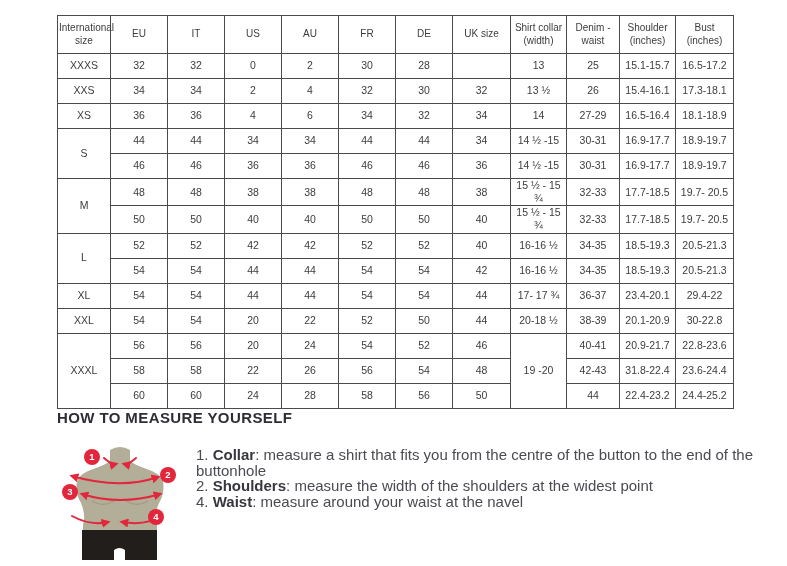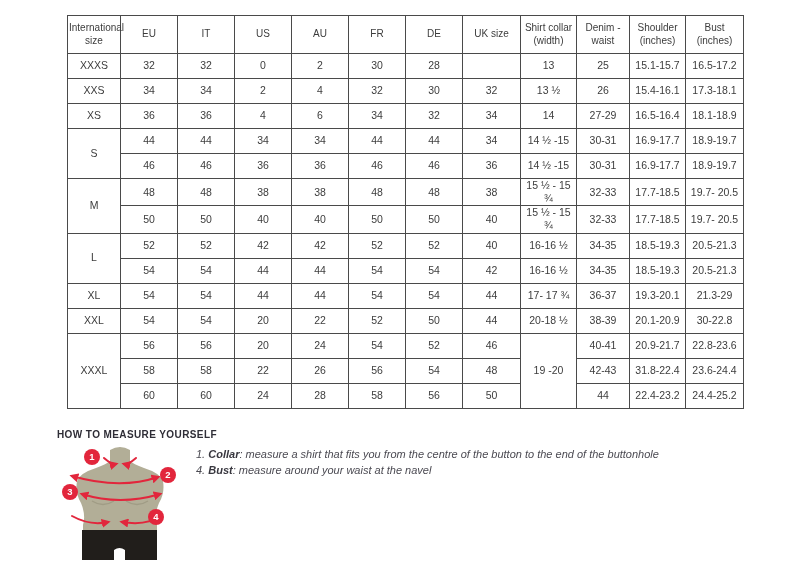--- a/index.html
+++ b/index.html
@@ -2,36 +2,36 @@
 <html><head>
 <meta charset="utf-8">
 <style>
   html,body{margin:0;padding:0;}
   body{
     width:787px;height:566px;position:relative;background:#ffffff;
     font-family:"Liberation Sans",sans-serif;color:#3c3c3c;overflow:hidden;
   }
   table.size-table{
     position:absolute;left:57px;top:15px;width:676px;
-    border-collapse:collapse;table-layout:fixed;margin-left:10px;
+    border-collapse:collapse;table-layout:fixed;
   }
   table.size-table th,table.size-table td{
     border:1px solid #4a4a4a;text-align:center;vertical-align:middle;
     padding:0 1px;line-height:1.25;color:#3c3c3c;
   }
   table.size-table th{font-weight:normal;font-size:10px;height:37px;}
   table.size-table td{font-size:10.5px;height:24px;}
   .measure-title{
-    position:absolute;left:57px;top:429px;font-size:10px;font-weight:bold;
+    position:absolute;left:57px;top:409px;font-size:15px;font-weight:bold;
     color:#2e2d36;letter-spacing:.4px;
   }
   .figure-wrap{position:absolute;left:58px;top:444px;width:128px;height:122px;}
   ul.instructions{
     position:absolute;left:196px;top:447px;margin:0;padding:0;list-style:none;
-    font-size:11px;color:#4b4a52;font-style:italic;
+    font-size:15px;color:#4b4a52;
   }
   ul.instructions li{line-height:15.5px;}
   ul.instructions strong{color:#38373f;}
 </style>
 </head>
 <body>
 
 <table class="size-table">
   <colgroup>
     <col style="width:53px">
@@ -191,22 +191,22 @@
         <td>XL</td>
         <td>54</td>
         <td>54</td>
         <td>44</td>
         <td>44</td>
         <td>54</td>
         <td>54</td>
         <td>44</td>
         <td>17- 17 ¾</td>
         <td>36-37</td>
-        <td>19.3-20.1</td>
-        <td>21.3-29</td>
+        <td>23.4-20.1</td>
+        <td>29.4-22</td>
       </tr>
       <tr>
         <td>XXL</td>
         <td>54</td>
         <td>54</td>
         <td>20</td>
         <td>22</td>
         <td>52</td>
         <td>50</td>
         <td>44</td>
@@ -295,14 +295,15 @@
     </g>
     <g>
       <circle cx="98" cy="73" r="8" fill="#e2263c"></circle>
       <text x="98" y="76.3" text-anchor="middle" font-size="9.5" font-weight="bold" fill="#ffffff">4</text>
     </g>
   </svg>
 </div>
 
 <ul class="instructions">
     <li>1. <strong>Collar</strong>: measure a shirt that fits you from the centre of the button to the end of the buttonhole</li>
-    <li>4. <strong>Bust</strong>: measure around your waist at the navel</li>
+    <li>2. <strong>Shoulders</strong>: measure the width of the shoulders at the widest point</li>
+    <li>4. <strong>Waist</strong>: measure around your waist at the navel</li>
   </ul>
 
 </body></html>

